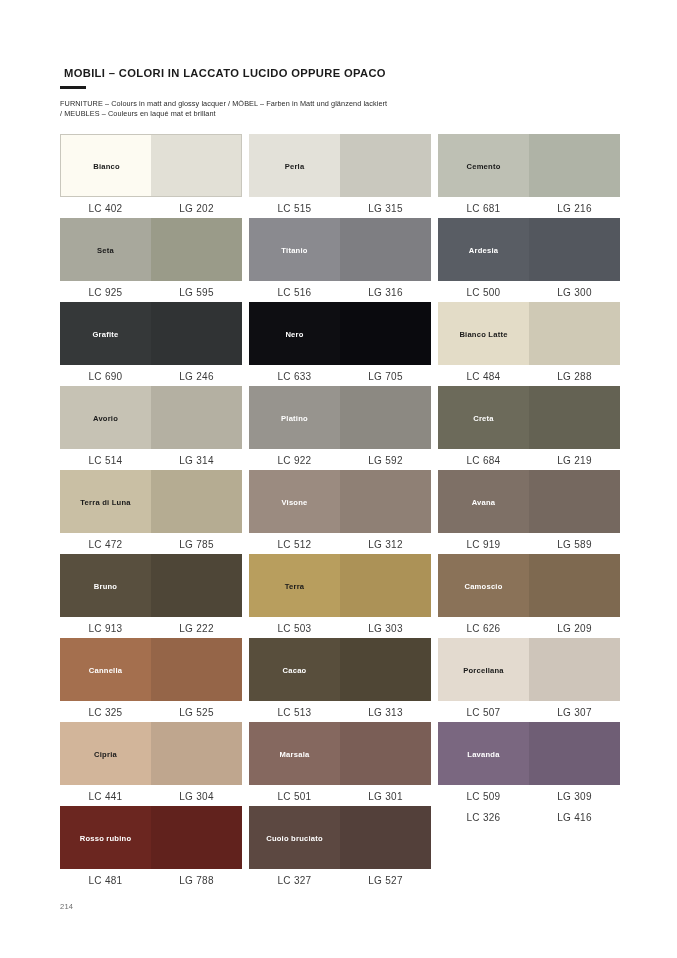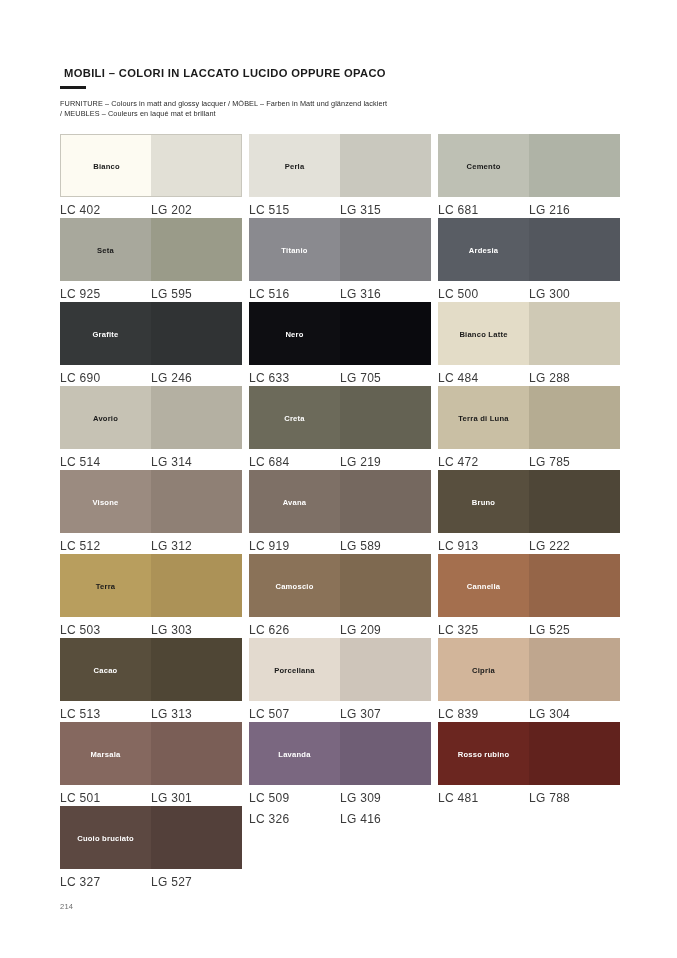--- a/index.html
+++ b/index.html
@@ -98,21 +98,22 @@
   .name-dark { color: #1a1a1a; }
   .name-light { color: #ffffff; }
 
   .codes {
     display: flex;
     width: 182px;
     margin-top: 6px;
   }
   .code {
     flex: 1 1 50%;
-    font-size: 12px;
+    text-align: center;
+    font-size: 10px;
     color: #3a3a3a;
     letter-spacing: 0.28px;
   }
 
   
   .page-number {
     position: absolute;
     left: 60px;
     top: 902px;
     font-size: 7.6px;
@@ -240,20 +241,31 @@
           <div class="half" style="background: rgb(180, 176, 162);"></div>
           <div class="swatch-name name-dark">Avorio</div>
         </div>
         <div class="codes">
           <div class="code">LC 514</div>
           <div class="code">LG 314</div>
         </div>
       </div>
       <div class="cell">
         <div class="swatch">
+          <div class="half" style="background: rgb(151, 148, 142);"></div>
+          <div class="half" style="background: rgb(140, 137, 130);"></div>
+          <div class="swatch-name name-light">Platino</div>
+        </div>
+        <div class="codes">
+          <div class="code">LC 922</div>
+          <div class="code">LG 592</div>
+        </div>
+      </div>
+      <div class="cell">
+        <div class="swatch">
           <div class="half" style="background: rgb(108, 106, 90);"></div>
           <div class="half" style="background: rgb(100, 98, 83);"></div>
           <div class="swatch-name name-light">Creta</div>
         </div>
         <div class="codes">
           <div class="code">LC 684</div>
           <div class="code">LG 219</div>
         </div>
       </div>
       <div class="cell">
@@ -355,21 +367,21 @@
           <div class="code">LG 307</div>
         </div>
       </div>
       <div class="cell">
         <div class="swatch">
           <div class="half" style="background: rgb(210, 181, 154);"></div>
           <div class="half" style="background: rgb(191, 166, 142);"></div>
           <div class="swatch-name name-dark">Cipria</div>
         </div>
         <div class="codes">
-          <div class="code">LC 839</div>
+          <div class="code">LC 441</div>
           <div class="code">LG 304</div>
         </div>
       </div>
       <div class="cell">
         <div class="swatch">
           <div class="half" style="background: rgb(133, 104, 95);"></div>
           <div class="half" style="background: rgb(122, 94, 86);"></div>
           <div class="swatch-name name-light">Marsala</div>
         </div>
         <div class="codes">

